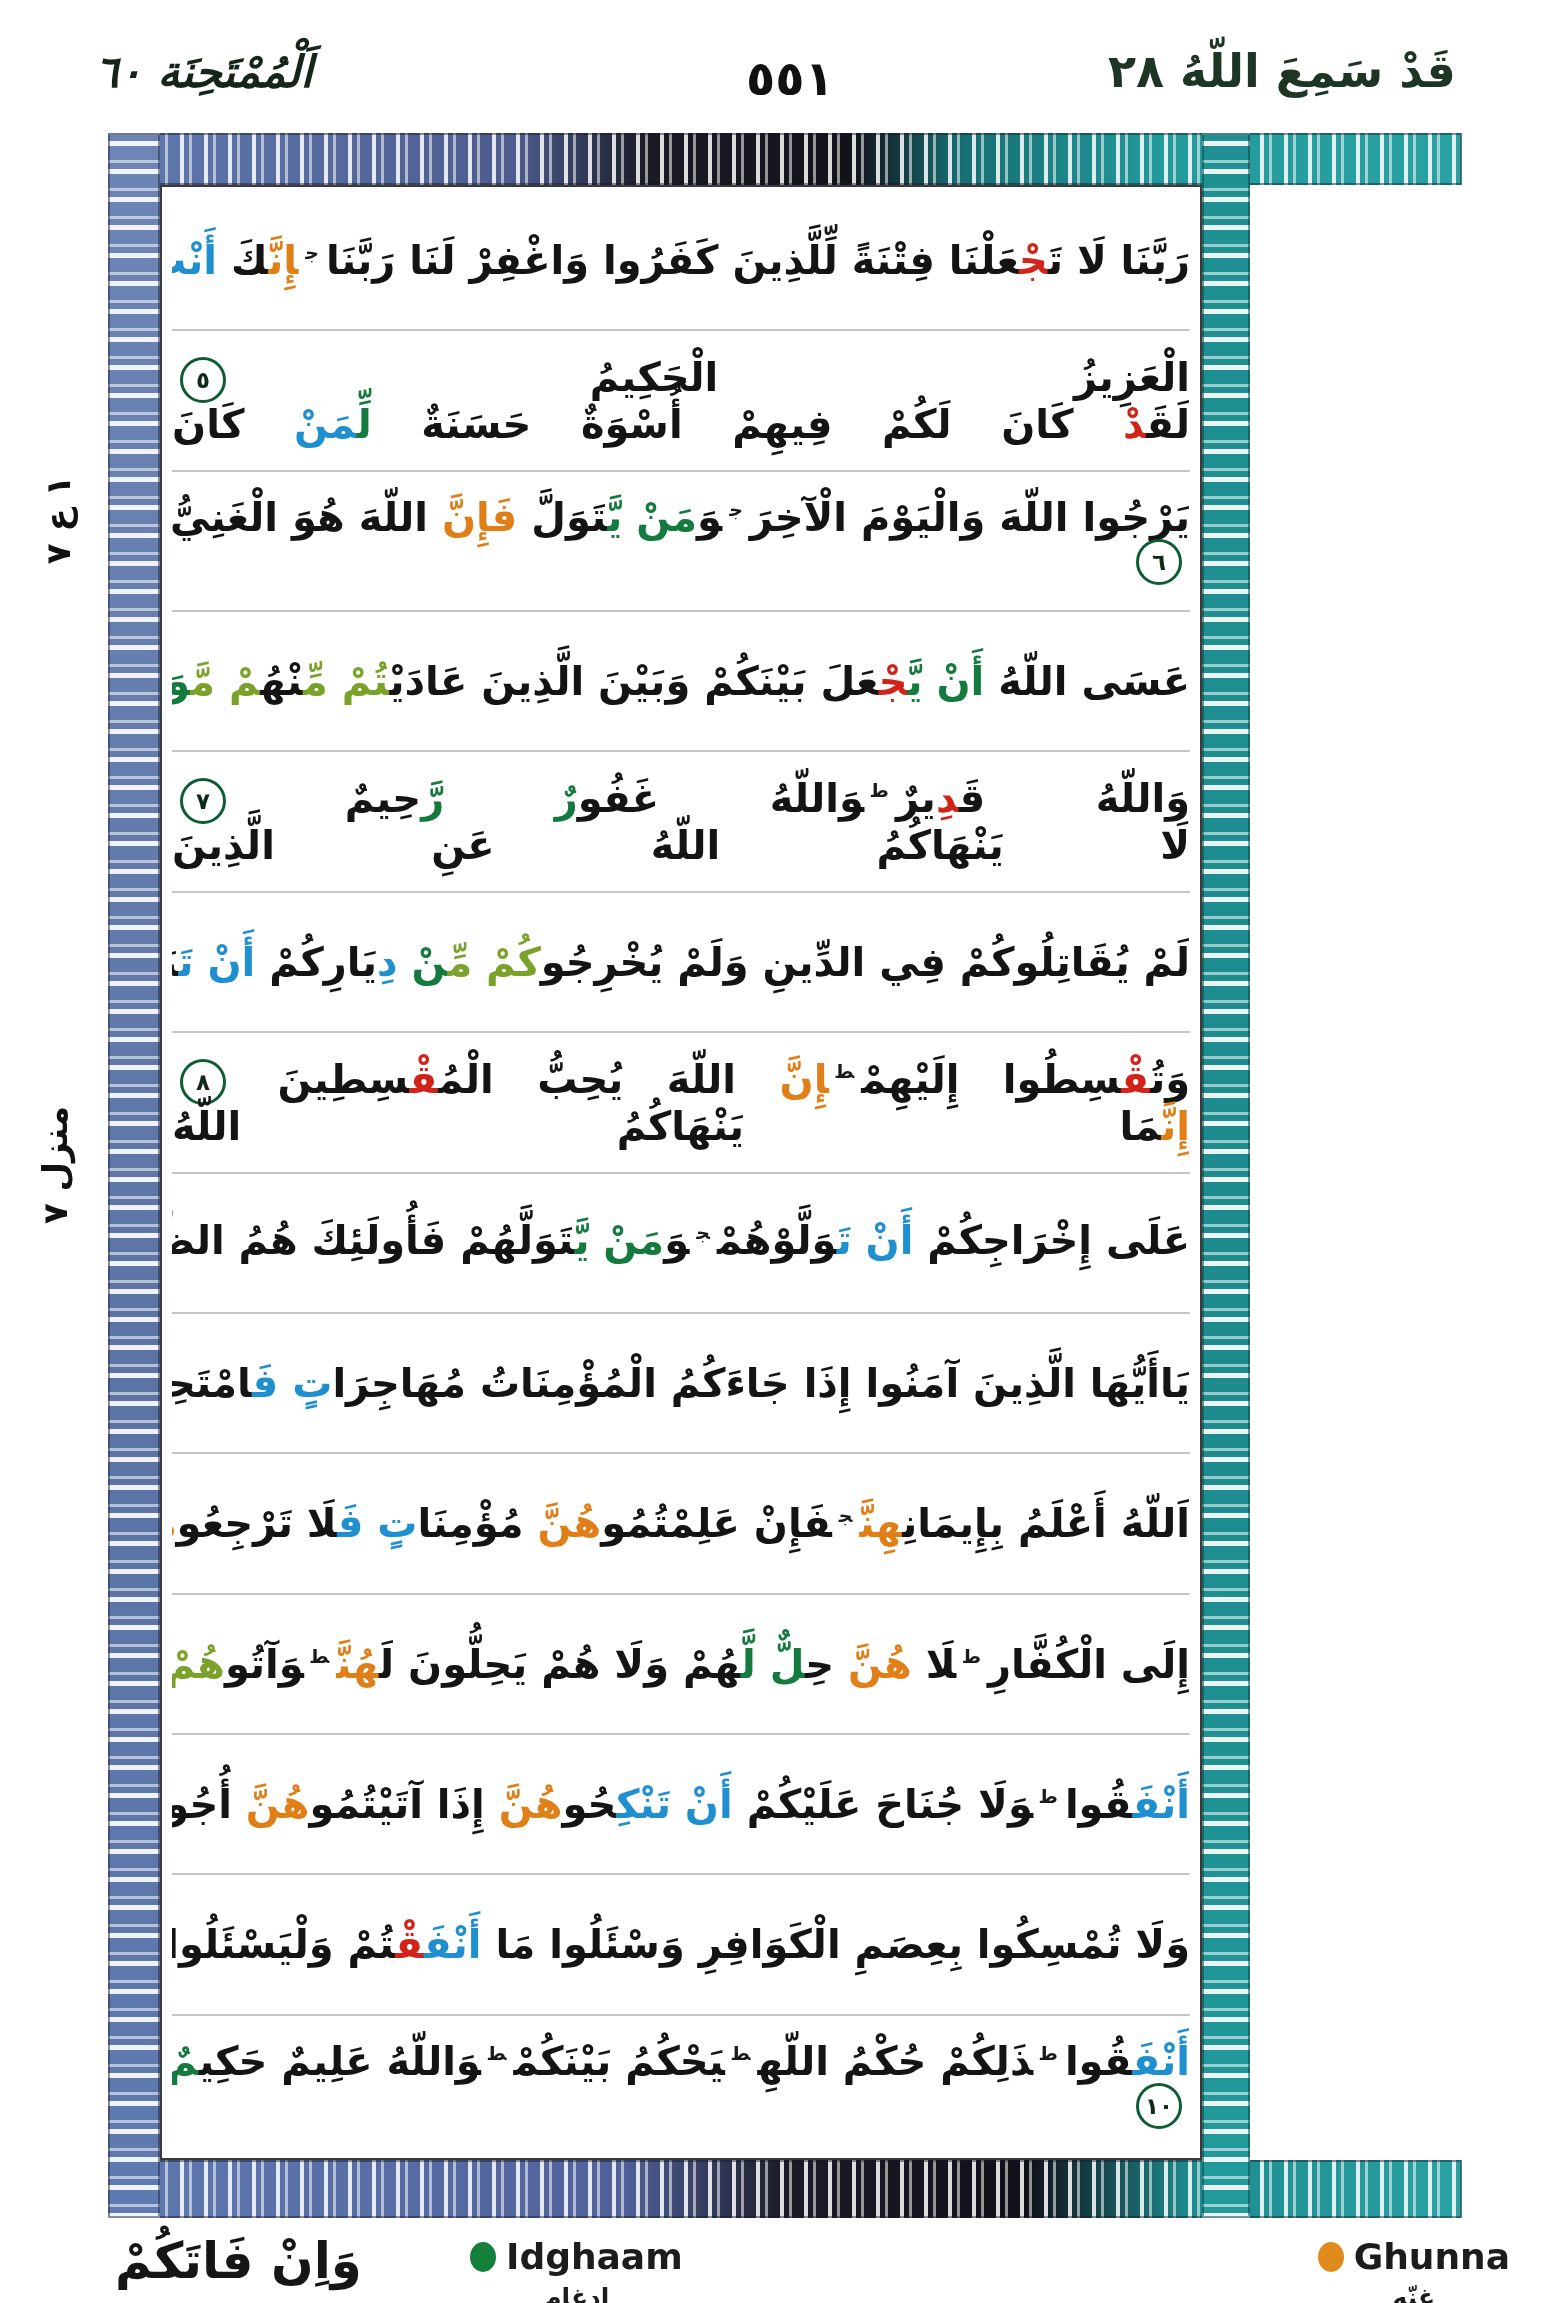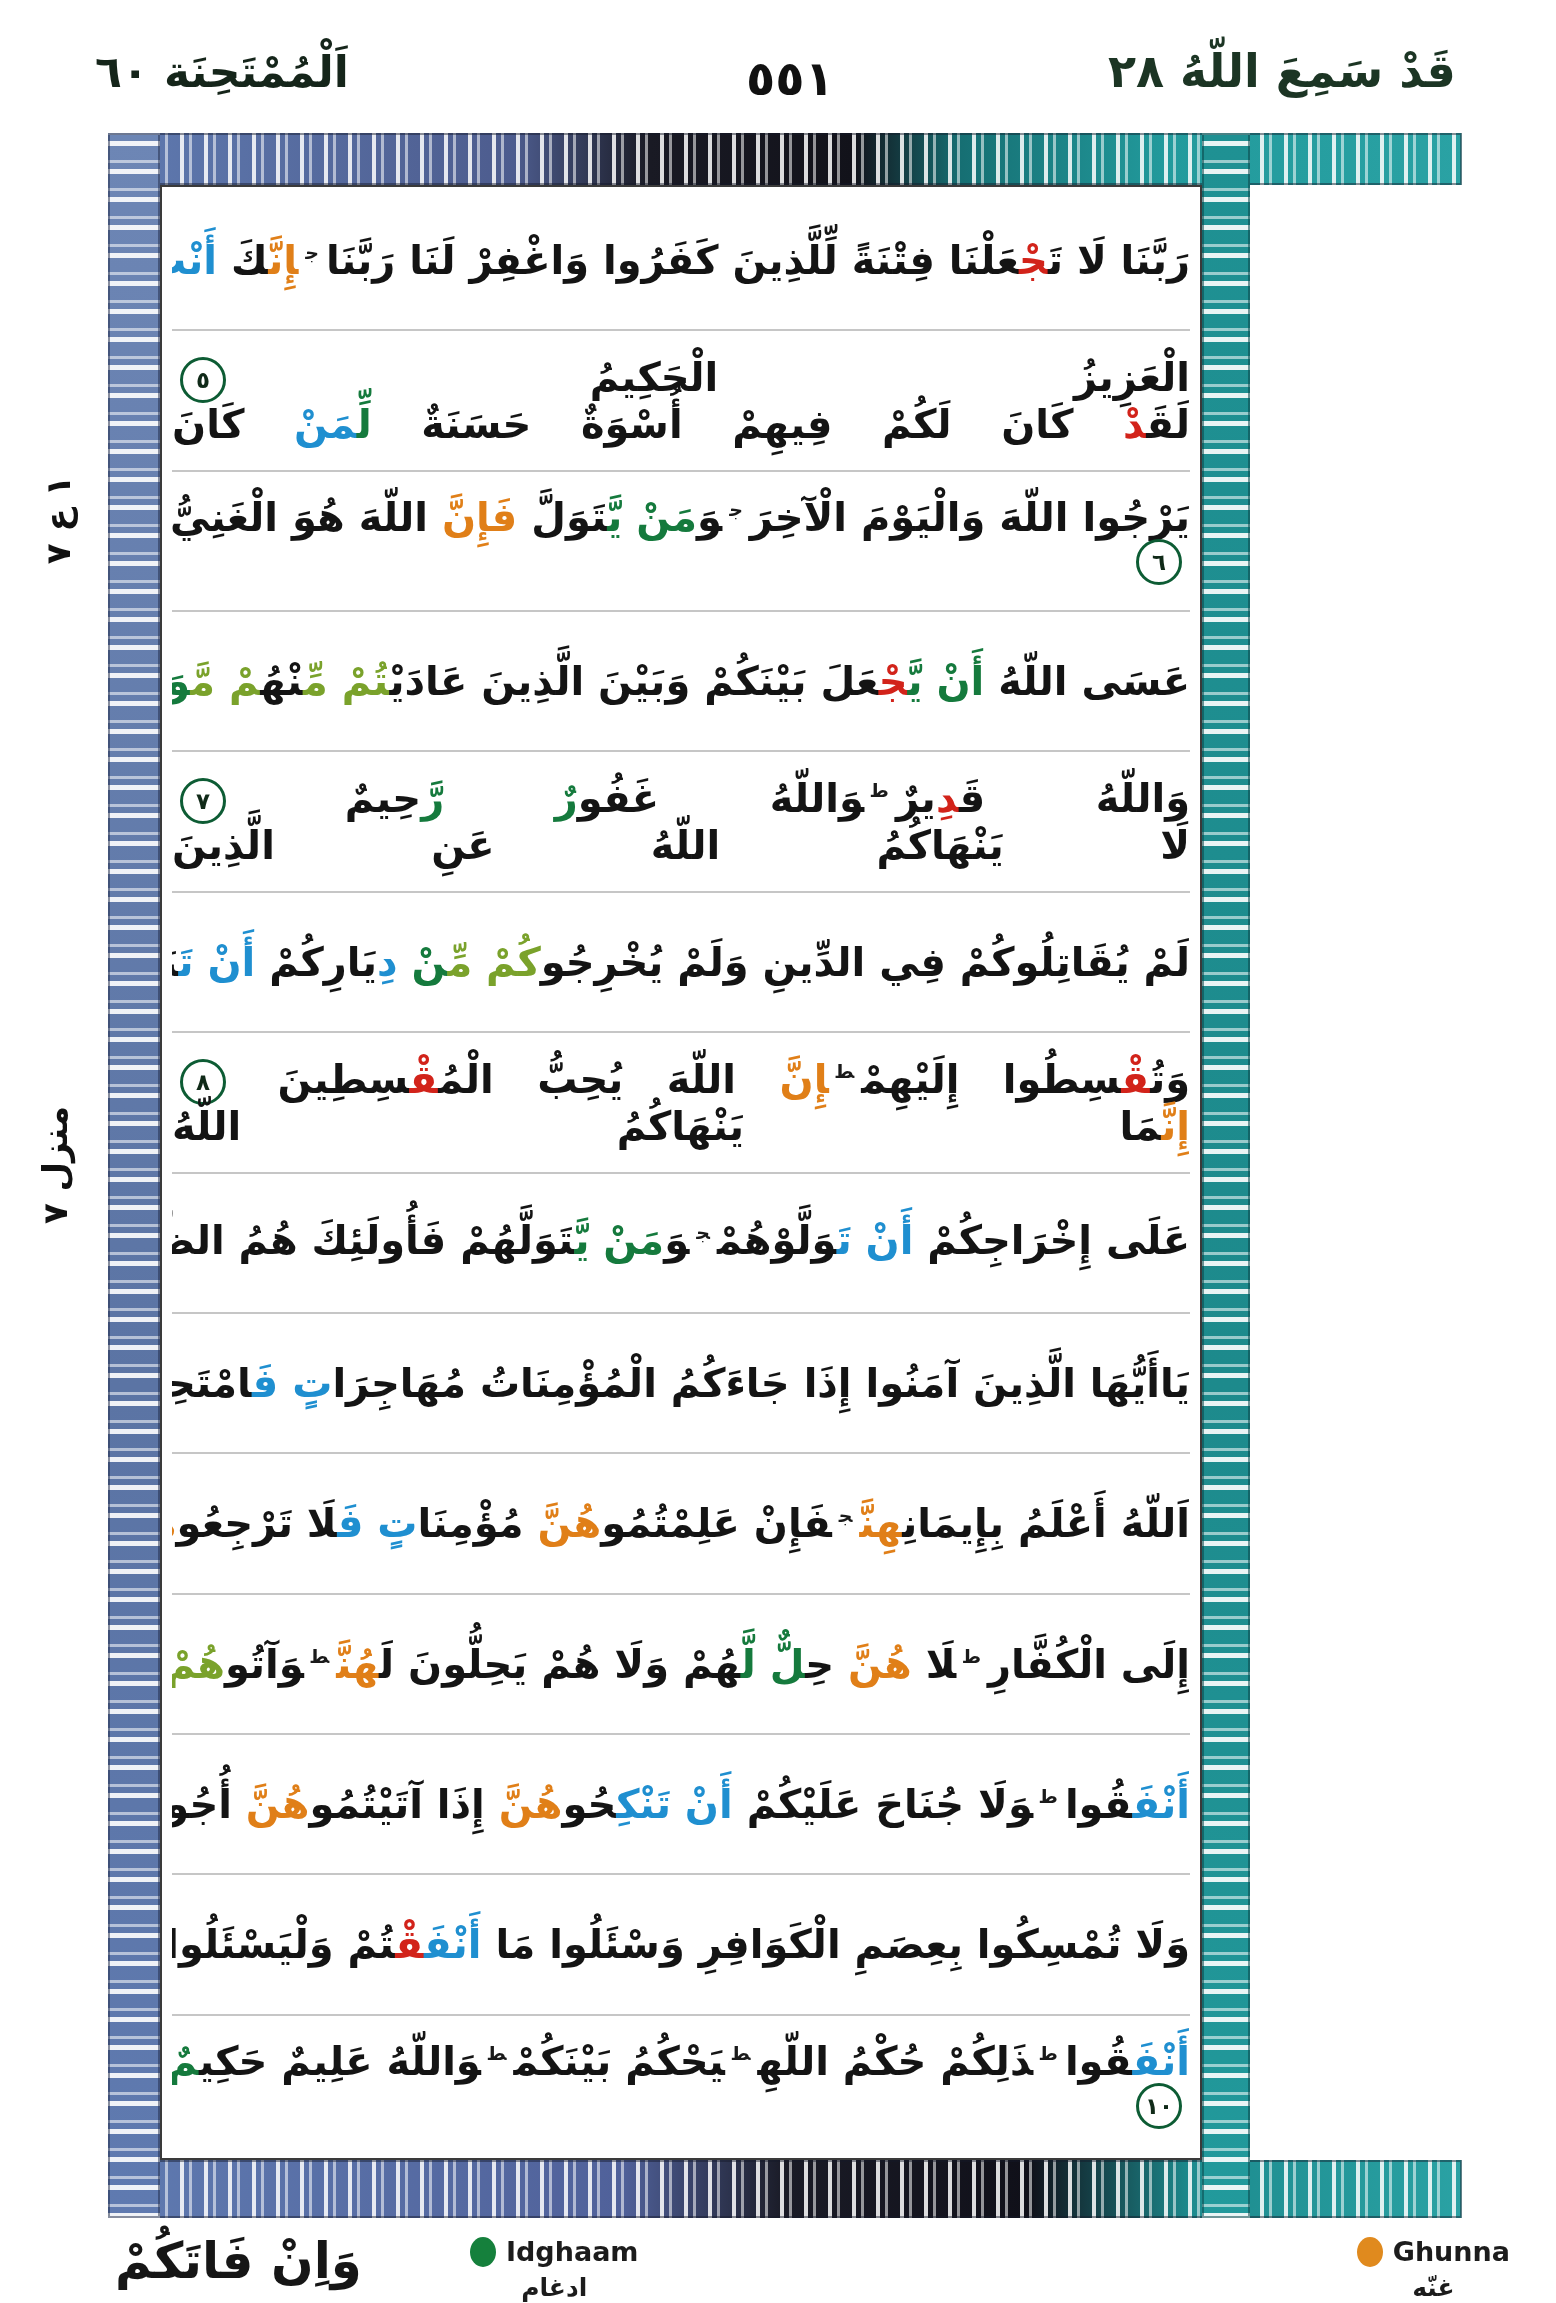--- a/index.html
+++ b/index.html
@@ -7,21 +7,21 @@
     width:1556px;height:2303px;background:#ffffff;
     font-family:"DejaVu Sans",sans-serif;
     position:relative;overflow:hidden;
   }
   .page{position:absolute;inset:0;}
 
   
   .hdr{position:absolute;top:36px;left:0;width:1556px;height:92px;}
   .hdr .surah{
     position:absolute;left:95px;top:10px;font-size:44px;font-weight:bold;
-    color:#15251a;direction:rtl;
+    color:#15251a;direction:rtl;font-style:italic;
   }
   .hdr .pageno{
     position:absolute;left:720px;top:14px;width:140px;text-align:center;
     font-size:48px;font-weight:bold;color:#111;
   }
   .hdr .juz{
     position:absolute;right:100px;top:8px;font-size:46px;font-weight:bold;
     color:#1c3524;direction:rtl;
   }
 
@@ -100,21 +100,21 @@
     position:absolute;left:115px;top:2232px;font-size:50px;font-weight:bold;
     color:#161616;direction:rtl;
   }
   .legend{
     position:absolute;left:470px;top:2236px;width:1040px;
     display:flex;justify-content:space-between;align-items:flex-start;
   }
   .legend-item{display:flex;flex-direction:column;align-items:center;}
   .legend-row{display:flex;align-items:center;gap:10px;}
   .legend-dot{width:26px;height:30px;border-radius:50%;}
-  .legend-en{font-size:27px;font-weight:bold;color:#1c1c1c;}
+  .legend-en{font-size:36px;font-weight:bold;color:#1c1c1c;}
   .legend-ar{font-size:25px;font-weight:bold;color:#1c1c1c;margin-top:6px;direction:rtl;}
 </style>
 </head>
 <body>
 
 <div class="page">
 
   <div class="hdr">
     <div class="surah">اَلْمُمْتَحِنَة ٦٠</div>
     <div class="pageno">٥٥١</div>

